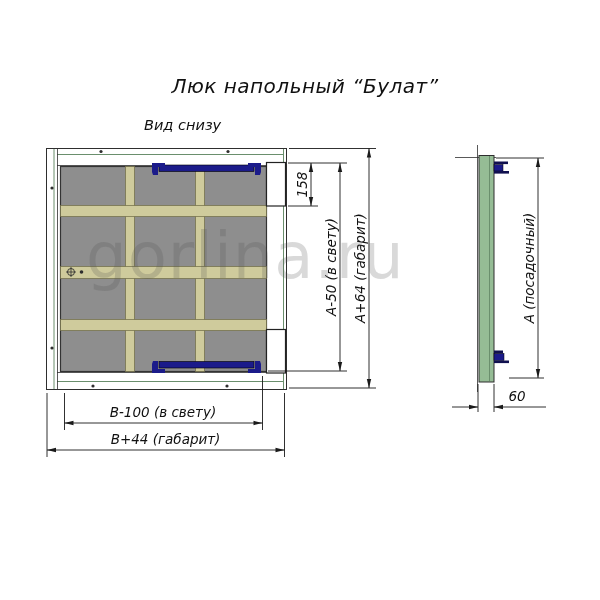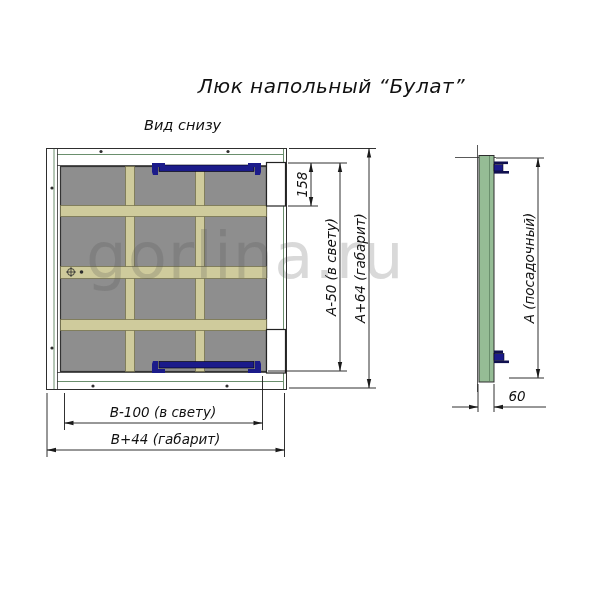--- a/index.html
+++ b/index.html
@@ -1,21 +1,21 @@
 <!DOCTYPE html>
 <html><head>
 <meta charset="utf-8">
 <style>
   html,body{margin:0;padding:0;background:#fff;}
   .canvas{
     position:relative;width:600px;height:600px;background:#ffffff;
     font-family:"DejaVu Sans", sans-serif;overflow:hidden;
   }
   .title{
-    position:absolute;left:145px;top:74px;width:320px;text-align:right;
+    position:absolute;left:145px;top:74px;width:320px;text-align:center;
     font-size:20px;font-style:italic;color:#111;letter-spacing:0.5px;white-space:nowrap;
   }
   .view-label{
     position:absolute;left:144px;top:117px;font-size:14.5px;font-style:italic;color:#111;
   }
   .watermark{
     position:absolute;left:86px;top:224px;z-index:5;pointer-events:none;
     font-size:64px;line-height:1;color:rgba(80,80,80,0.22);letter-spacing:1px;white-space:nowrap;
   }
   svg{position:absolute;left:0;top:0;}

